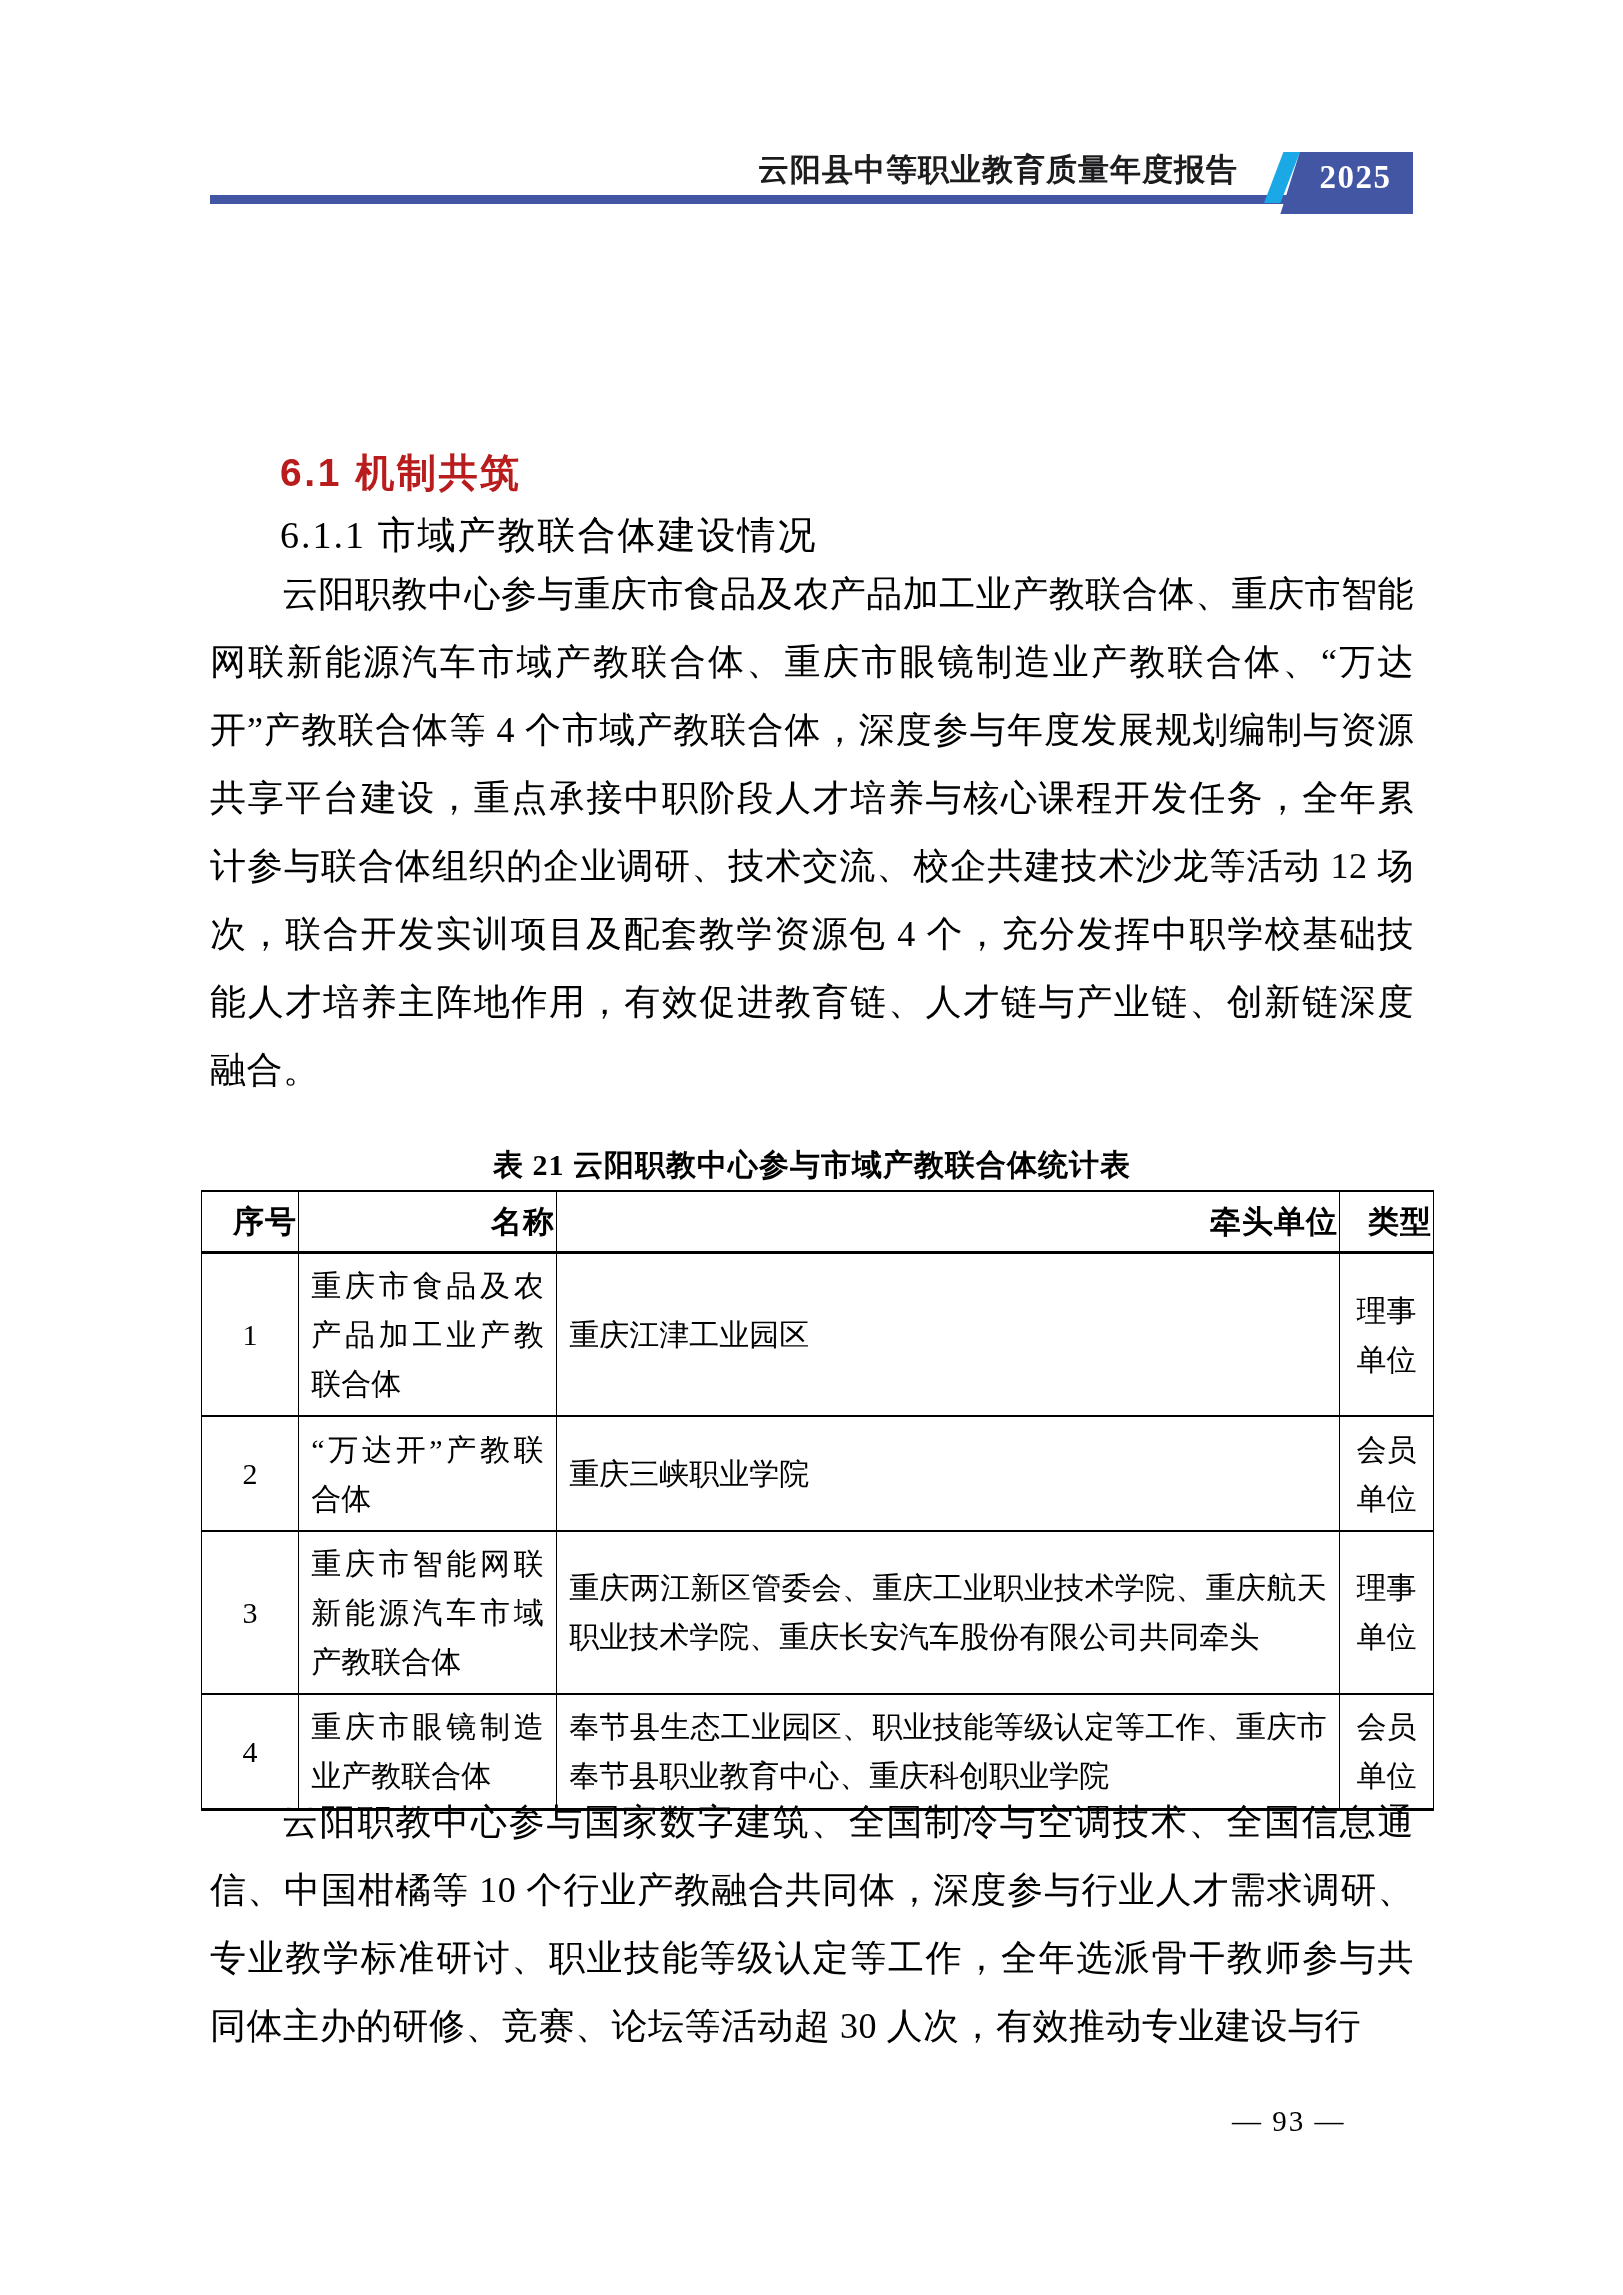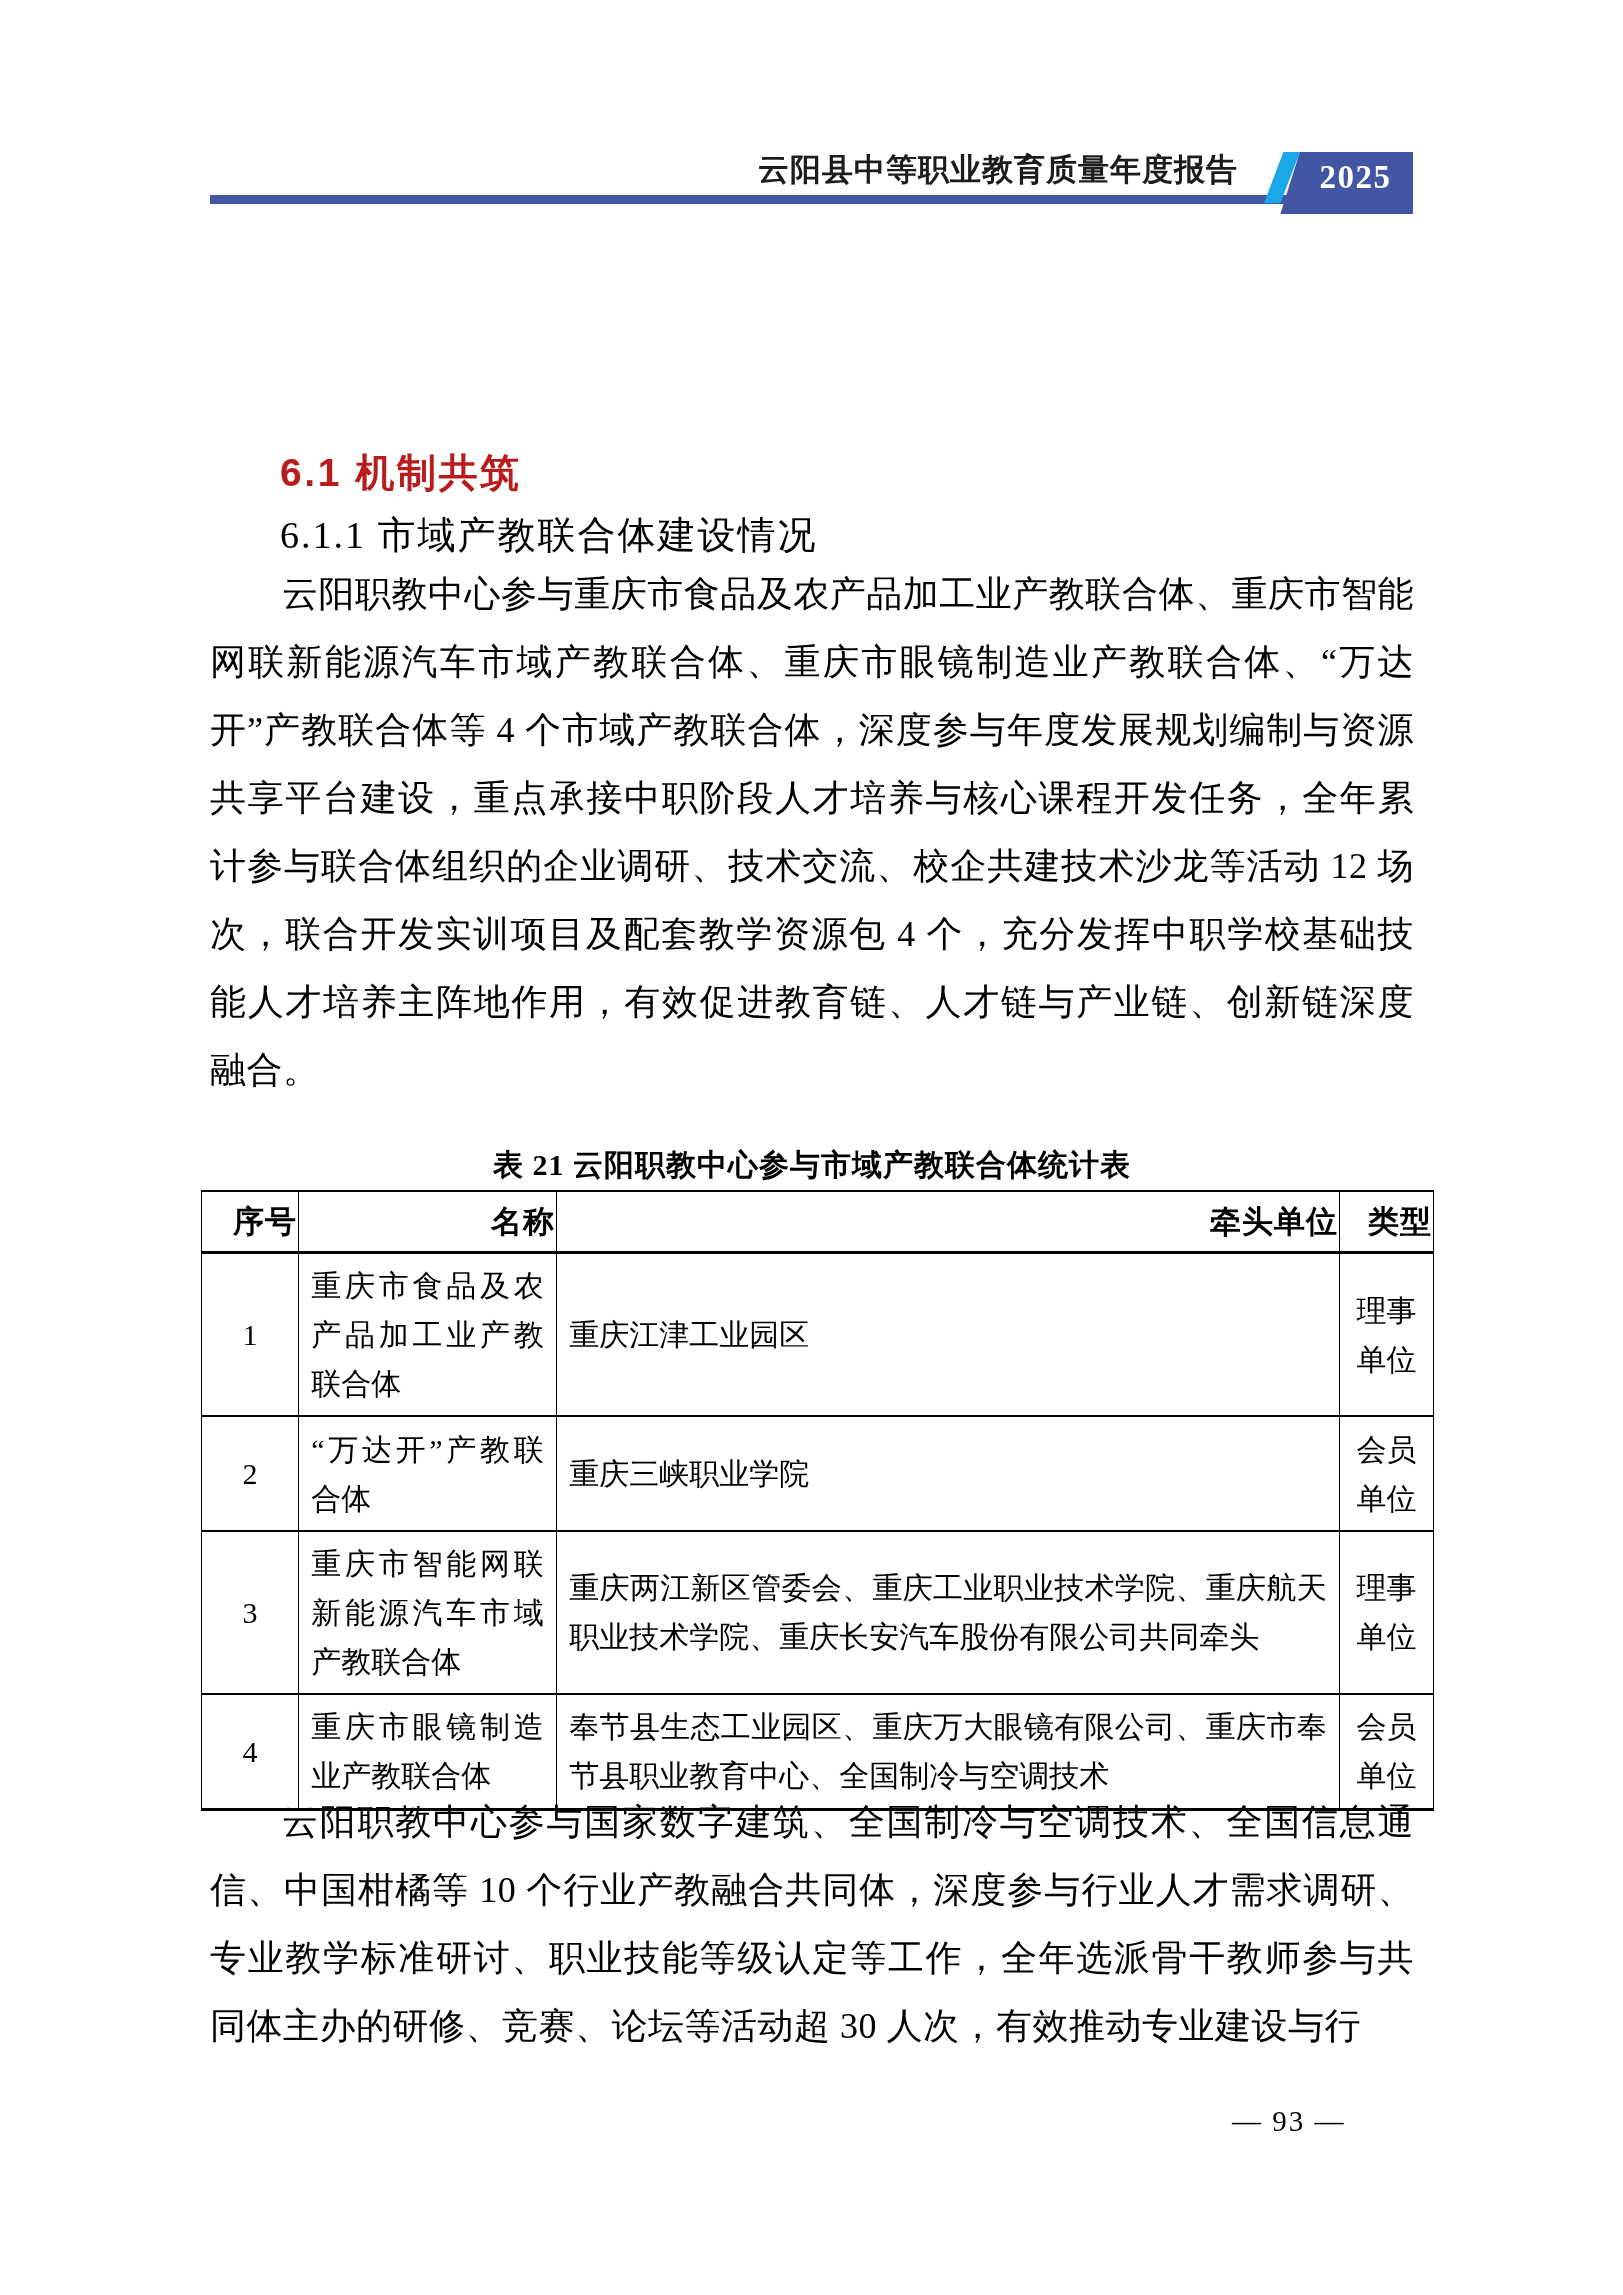--- a/index.html
+++ b/index.html
@@ -172,21 +172,21 @@
         </tr>
         <tr>
           <td class="c0">3</td>
           <td class="c1">重庆市智能网联新能源汽车市域产教联合体</td>
           <td class="c2">重庆两江新区管委会、重庆工业职业技术学院、重庆航天职业技术学院、重庆长安汽车股份有限公司共同牵头</td>
           <td class="c3">理事单位</td>
         </tr>
         <tr>
           <td class="c0">4</td>
           <td class="c1">重庆市眼镜制造业产教联合体</td>
-          <td class="c2">奉节县生态工业园区、重庆万大眼镜有限公司、重庆市奉节县职业教育中心、全国制冷与空调技术</td>
+          <td class="c2">奉节县生态工业园区、职业技能等级认定等工作、重庆市奉节县职业教育中心、重庆科创职业学院</td>
           <td class="c3">会员单位</td>
         </tr>
       </tbody>
   </table>
 
 
   <p class="body-para p612">云阳职教中心参与国家数字建筑、全国制冷与空调技术、全国信息通信、中国柑橘等 10 个行业产教融合共同体，深度参与行业人才需求调研、专业教学标准研讨、职业技能等级认定等工作，全年选派骨干教师参与共同体主办的研修、竞赛、论坛等活动超 30 人次，有效推动专业建设与行</p>
 
   <div class="page-number">— 93 —</div>
 

